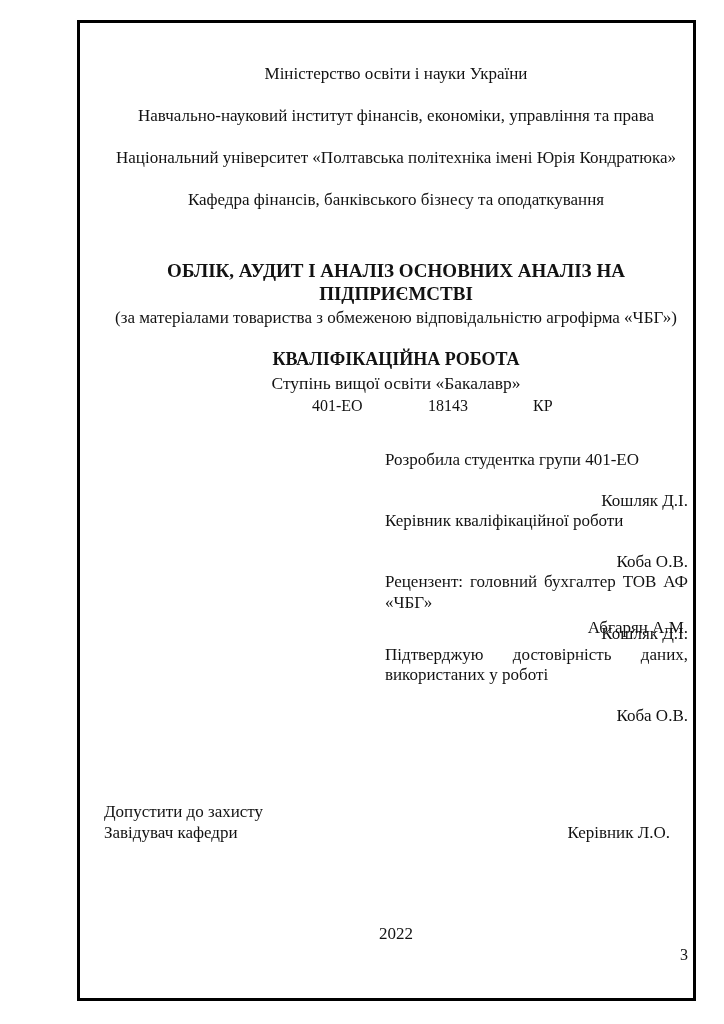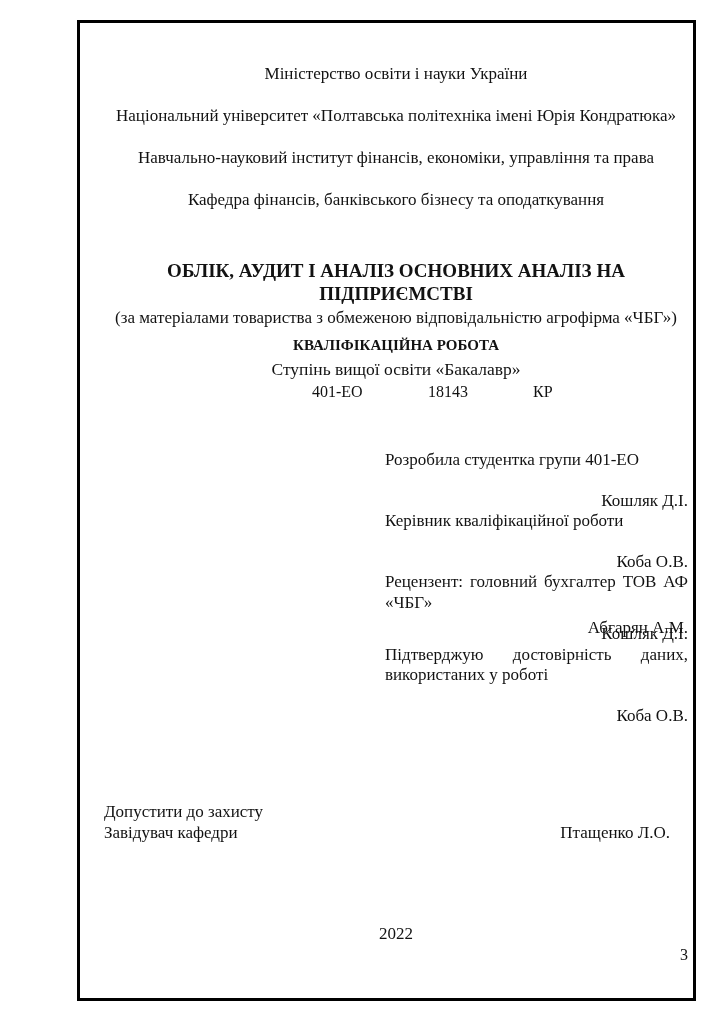--- a/index.html
+++ b/index.html
@@ -53,24 +53,24 @@
     font-weight: bold;
     line-height: 23px;
     margin: 0;
   }
   .subtitle {
     font-size: 17px;
     line-height: 23px;
     margin-top: 1px;
   }
   .work-type {
-    font-size: 15px;
+    font-size: 18px;
     font-weight: bold;
     line-height: 24px;
-    margin-top: 4px;
+    margin-top: 18px;
   }
   .degree {
     font-size: 17.5px;
     line-height: 24px;
   }
   .codes-row {
     position: relative;
     height: 21px;
     font-size: 16px;
     line-height: 21px;
@@ -131,22 +131,22 @@
     line-height: 21px;
   }
 </style>
 </head>
 <body>
 
 <div class="page">
 
   <div class="doc-header">
     <div class="hline">Міністерство освіти і науки України</div>
+    <div class="hline">Навчально-науковий інститут фінансів, економіки, управління та права</div>
     <div class="hline">Національний університет «Полтавська політехніка імені Юрія Кондратюка»</div>
-    <div class="hline">Навчально-науковий інститут фінансів, економіки, управління та права</div>
     <div class="hline">Кафедра фінансів, банківського бізнесу та оподаткування</div>
   </div>
 
   <div class="title-block">
     <div class="main-title">ОБЛІК, АУДИТ І АНАЛІЗ ОСНОВНИХ АНАЛІЗ НА ПІДПРИЄМСТВІ</div>
     <div class="subtitle">(за матеріалами товариства з обмеженою відповідальністю агрофірма «ЧБГ»)</div>
     <div class="work-type">КВАЛІФІКАЦІЙНА РОБОТА</div>
     <div class="degree">Ступінь вищої освіти «Бакалавр»</div>
     <div class="codes-row">
       <span class="code-group">401-ЕО</span>
@@ -167,20 +167,20 @@
   <div class="decl-block">
     <div class="sig-name">Кошляк Д.І.</div>
     <div class="jp">Підтверджую достовірність даних, використаних у роботі</div>
     <div class="sig-name">Коба О.В.</div>
   </div>
 
   <div class="admission">
     <div>Допустити до захисту</div>
     <div class="admission-row">
       <span>Завідувач кафедри</span>
-      <span class="head-name">Птащенко Л.О.</span>
+      <span class="head-name">Керівник Л.О.</span>
     </div>
   </div>
 
   <div class="year">2022</div>
   <div class="page-num">3</div>
 
 </div>
 
 </body></html>

